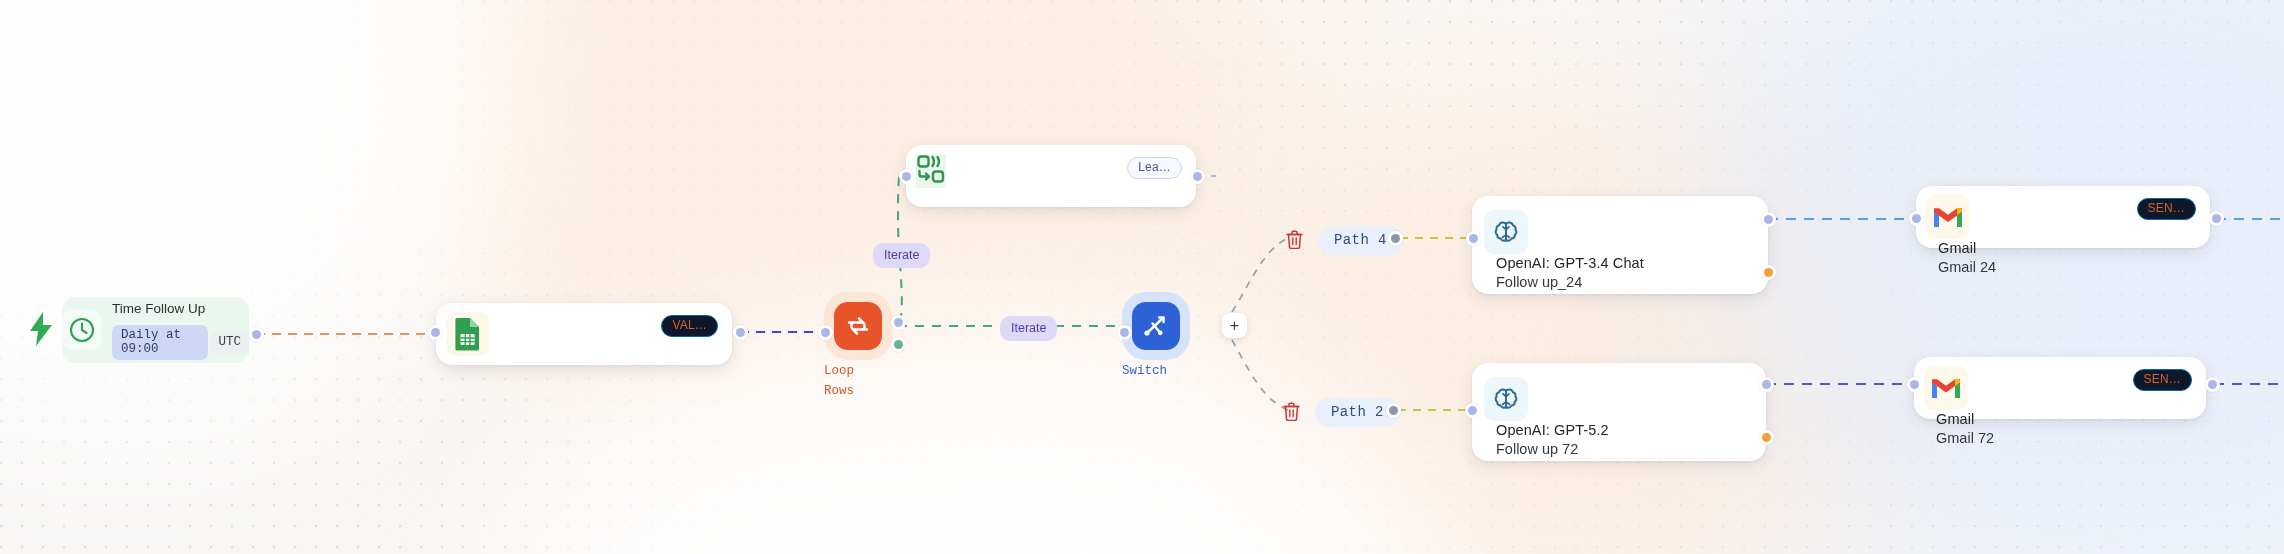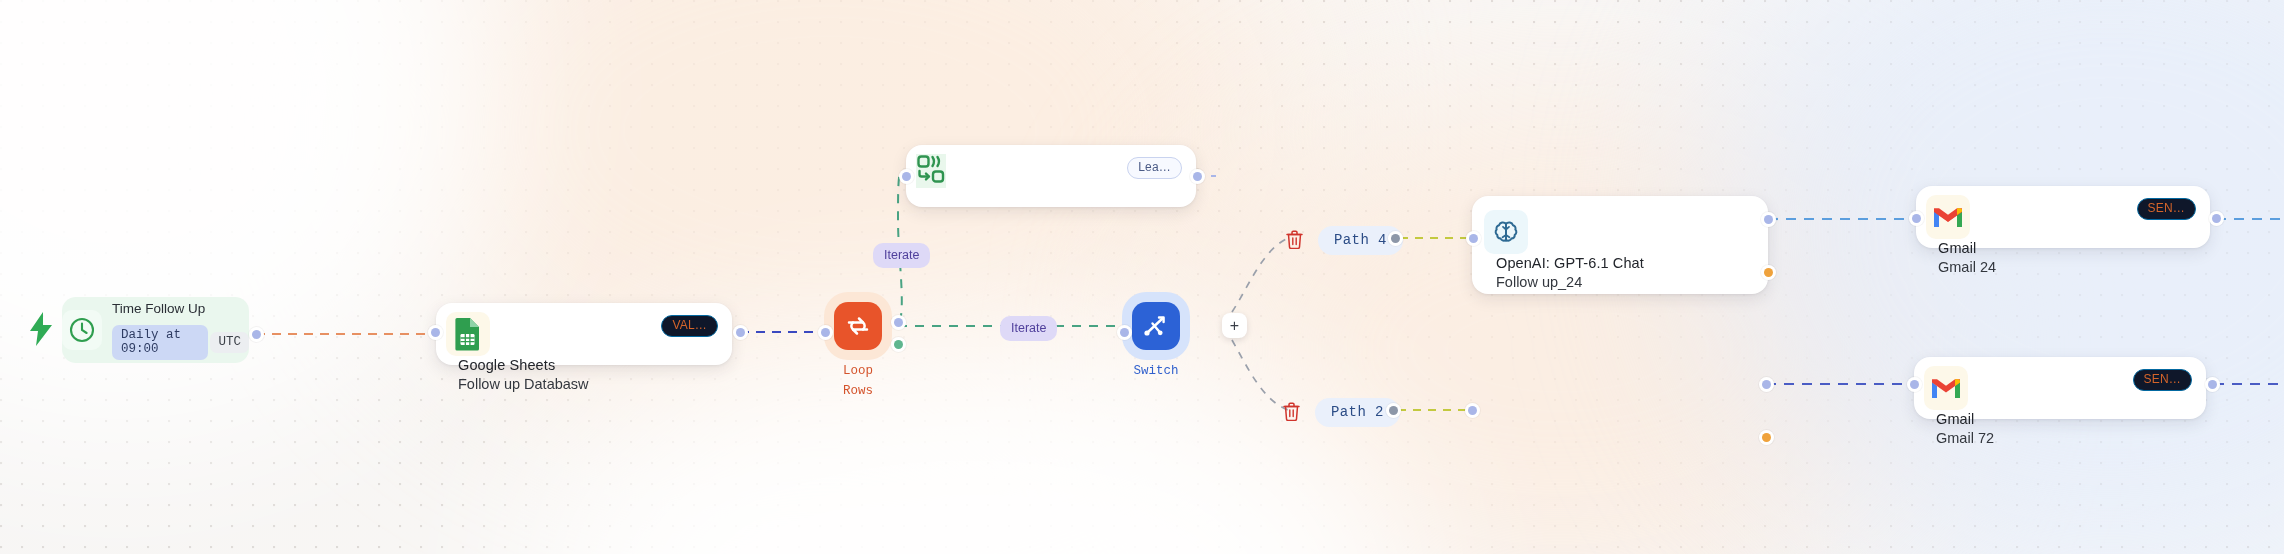--- a/index.html
+++ b/index.html
@@ -161,21 +161,21 @@
     position: absolute;
     left: 10px; top: 10px;
     width: 48px; height: 48px;
     border-radius: 14px;
     display: flex; align-items: center; justify-content: center;
   }
   .glownode .caption {
     position: absolute;
     top: 72px;
     width: 68px;
-    text-align: center;
+    text-align: left;
     font-family: "Liberation Mono", monospace;
     font-size: 12.5px;
     line-height: 15px;
   }
   #loop-node .halo { background: #fce7d6; }
   #loop-node .chip { background: #e8542a; }
   #loop-node .caption { color: #d4532b; }
   #switch-node .halo { background: #d6e3fb; }
   #switch-node .chip { background: #2c62d6; }
   #switch-node .caption { color: #2f5fcc; }
@@ -319,24 +319,20 @@
 
   <div class="node" style="left:436px; top:303px; width:296px; height:62px; padding:9px 10px;">
     <div class="ico" style="background:#fdf8e9;">
       <svg width="30" height="34" viewBox="0 0 30 34" aria-hidden="true">
         <path d="M4 1 h13 l9 9 v22 a1.6 1.6 0 0 1 -1.6 1.6 H4 A1.6 1.6 0 0 1 2.4 32 V2.6 A1.6 1.6 0 0 1 4 1 Z" fill="#2f9e4f"></path>
         <path d="M17 1 l9 9 h-9 Z" fill="#8fd3a7"></path>
         <rect x="7.5" y="17" width="14" height="11" rx="1.2" fill="#ffffff"></rect>
         <path d="M7.5 21 h14 M7.5 24.6 h14 M12.3 17 v11 M16.9 17 v11" stroke="#2f9e4f" stroke-width="1.3"></path>
       </svg>
     </div>
-    <div class="body">
-      <div class="title">Google Sheets</div>
-      <div class="sub">Follow up Databasw</div>
-    </div>
     <span class="corner-badge">VAL…</span>
   </div>
   <div class="port" style="left:428px; top:325px;"></div>
   <div class="port" style="left:733px; top:325px;"></div>
 
   <div id="setemail-node">
     <div class="ico">
       <svg width="30" height="30" viewBox="0 0 30 30" aria-hidden="true">
         <rect x="2.5" y="2.5" width="10" height="10" rx="2.8" fill="none" stroke="#2f9450" stroke-width="2.4"></rect>
         <path d="M16.5 3 q3 4.5 0 9" fill="none" stroke="#2f9450" stroke-width="2.4" stroke-linecap="round"></path>
@@ -402,21 +398,21 @@
   <div class="node tall" style="left:1472px; top:196px; width:296px; padding:14px 12px;">
     <div class="ico" style="background:#ecf7fb;">
       <svg width="30" height="30" viewBox="0 0 30 30" aria-hidden="true">
         <path d="M15 5.5 v19" stroke="#2e6a93" stroke-width="2"></path>
         <path d="M15 7 a4 4 0 0 0 -7 1.2 a3.4 3.4 0 0 0 -2.4 4.3 a3.6 3.6 0 0 0 0.6 5.4 a3.8 3.8 0 0 0 3.4 3.7 a3.6 3.6 0 0 0 5.4 1.3" fill="none" stroke="#2e6a93" stroke-width="2" stroke-linecap="round"></path>
         <path d="M15 7 a4 4 0 0 1 7 1.2 a3.4 3.4 0 0 1 2.4 4.3 a3.6 3.6 0 0 1 -0.6 5.4 a3.8 3.8 0 0 1 -3.4 3.7 a3.6 3.6 0 0 1 -5.4 1.3" fill="none" stroke="#2e6a93" stroke-width="2" stroke-linecap="round"></path>
         <path d="M15 12.5 l-3 -2.6 M15 12.5 l3 -2.6 M15 18 l-3.4 2.2 M15 18 l3.4 2.2" stroke="#2e6a93" stroke-width="1.8" stroke-linecap="round"></path>
       </svg>
     </div>
     <div class="body">
-      <div class="title">OpenAI: GPT-6.1 Chat</div>
+      <div class="title">OpenAI: GPT-3.4 Chat</div>
       <div class="sub">Follow up_24</div>
     </div>
   </div>
   <div class="port" style="left:1466px; top:231px;"></div>
   <div class="port" style="left:1761px; top:212px;"></div>
   <div class="port orange" style="left:1761px; top:265px;"></div>
 
   <div class="node" style="left:1916px; top:186px; width:294px; height:62px; padding:9px 10px;">
     <div class="ico" style="background:#fdf8e9;">
       <svg width="32" height="26" viewBox="0 0 32 26" aria-hidden="true">
@@ -441,20 +437,34 @@
     <svg width="17" height="19" viewBox="0 0 17 19" aria-hidden="true">
       <path d="M2.5 4.5 h12 l-1 12.5 a1.6 1.6 0 0 1 -1.6 1.5 H5.1 a1.6 1.6 0 0 1 -1.6 -1.5 Z" fill="none" stroke="#d0342c" stroke-width="1.5"></path>
       <path d="M1 4.5 h15" stroke="#d0342c" stroke-width="1.5" stroke-linecap="round"></path>
       <path d="M6 4.5 V2.4 a1.2 1.2 0 0 1 1.2 -1.2 h2.6 a1.2 1.2 0 0 1 1.2 1.2 V4.5" fill="none" stroke="#d0342c" stroke-width="1.5"></path>
       <path d="M6.8 8 v6.5 M10.2 8 v6.5" stroke="#d0342c" stroke-width="1.4" stroke-linecap="round"></path>
     </svg>
   </div>
   <div class="path-pill" style="left:1315px; top:398px;">Path 2</div>
   <div class="port grey" style="left:1386px; top:403px;"></div>
 
+  <div class="node tall" style="left:1472px; top:363px; width:294px; padding:14px 12px;">
+    <div class="ico" style="background:#ecf7fb;">
+      <svg width="30" height="30" viewBox="0 0 30 30" aria-hidden="true">
+        <path d="M15 5.5 v19" stroke="#2e6a93" stroke-width="2"></path>
+        <path d="M15 7 a4 4 0 0 0 -7 1.2 a3.4 3.4 0 0 0 -2.4 4.3 a3.6 3.6 0 0 0 0.6 5.4 a3.8 3.8 0 0 0 3.4 3.7 a3.6 3.6 0 0 0 5.4 1.3" fill="none" stroke="#2e6a93" stroke-width="2" stroke-linecap="round"></path>
+        <path d="M15 7 a4 4 0 0 1 7 1.2 a3.4 3.4 0 0 1 2.4 4.3 a3.6 3.6 0 0 1 -0.6 5.4 a3.8 3.8 0 0 1 -3.4 3.7 a3.6 3.6 0 0 1 -5.4 1.3" fill="none" stroke="#2e6a93" stroke-width="2" stroke-linecap="round"></path>
+        <path d="M15 12.5 l-3 -2.6 M15 12.5 l3 -2.6 M15 18 l-3.4 2.2 M15 18 l3.4 2.2" stroke="#2e6a93" stroke-width="1.8" stroke-linecap="round"></path>
+      </svg>
+    </div>
+    <div class="body">
+      <div class="title">OpenAI: GPT-5.2</div>
+      <div class="sub">Follow up 72</div>
+    </div>
+  </div>
   <div class="port" style="left:1465px; top:403px;"></div>
   <div class="port" style="left:1759px; top:377px;"></div>
   <div class="port orange" style="left:1759px; top:430px;"></div>
 
   <div class="node" style="left:1914px; top:357px; width:292px; height:62px; padding:9px 10px;">
     <div class="ico" style="background:#fdf8e9;">
       <svg width="32" height="26" viewBox="0 0 32 26" aria-hidden="true">
         <path d="M2 5 v18 h5 V11 l9 6.5 L25 11 v12 h5 V5 l-14 10 Z" fill="#ffffff"></path>
         <path d="M2 23 h5 V11 L2 7 Z" fill="#4285f4"></path>
         <path d="M25 23 h5 V7 l-5 4 Z" fill="#34a853"></path>

